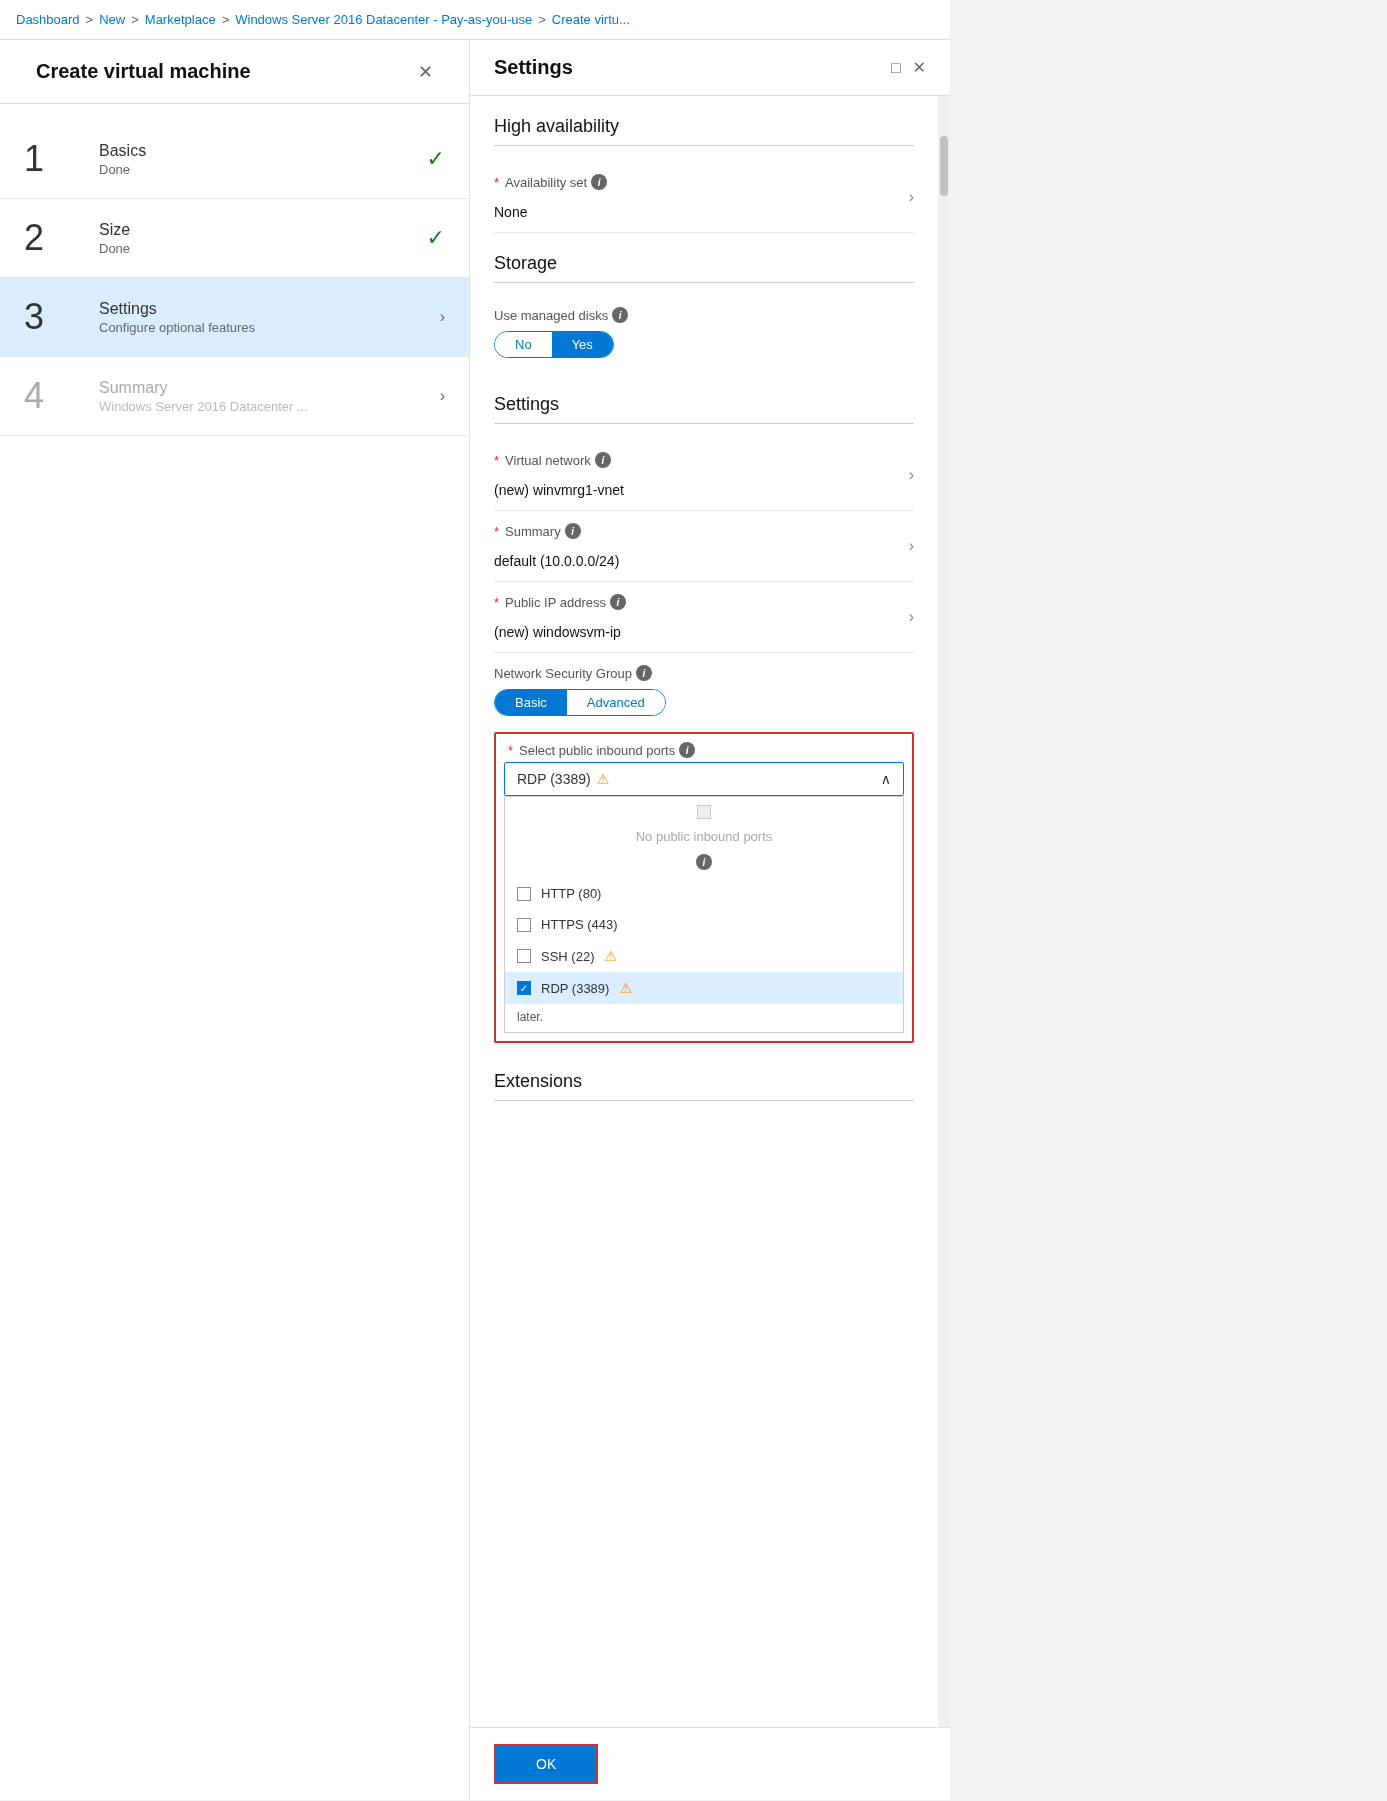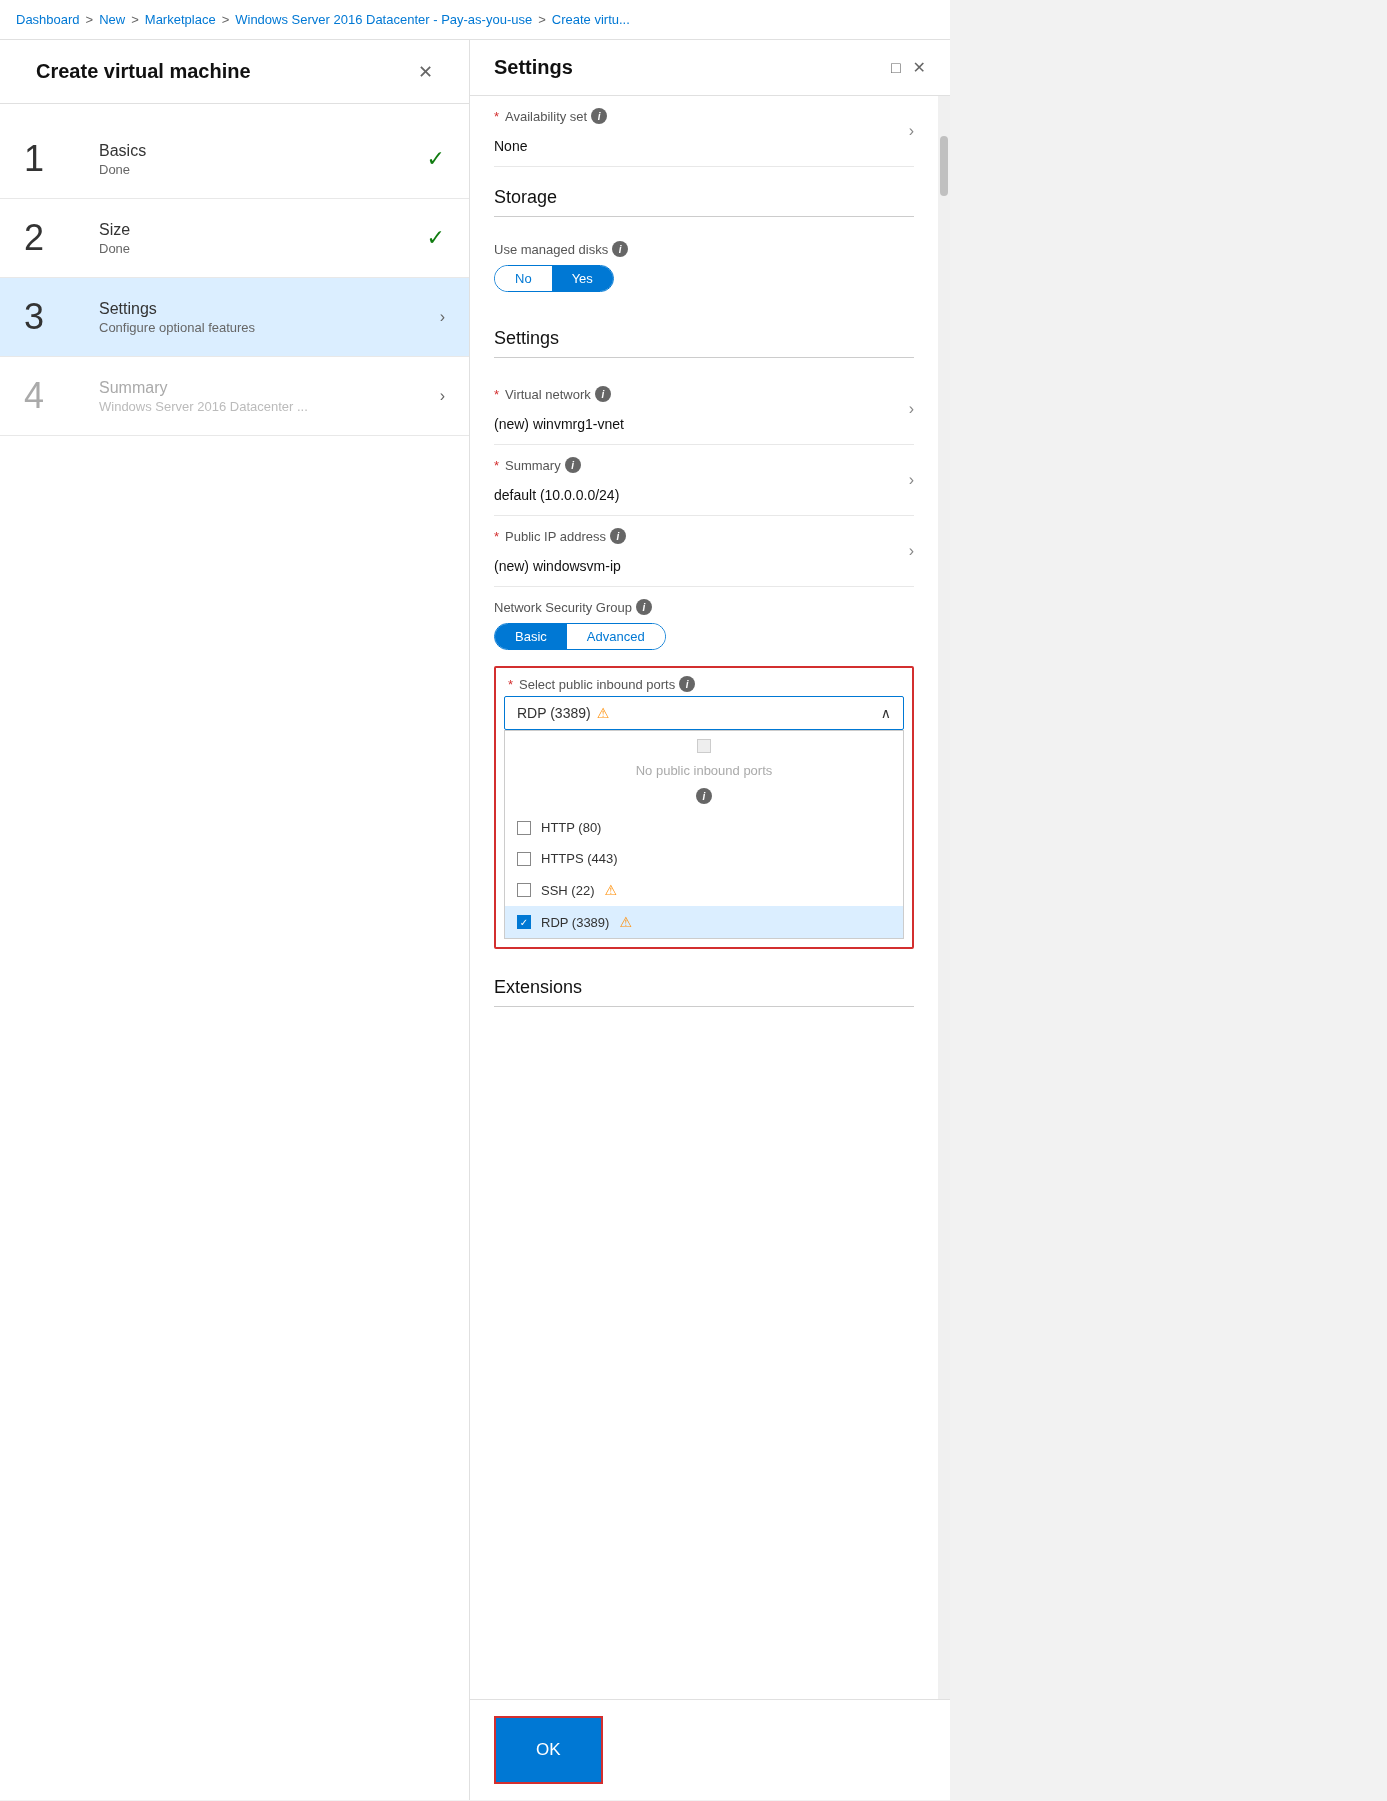--- a/index.html
+++ b/index.html
@@ -381,22 +381,22 @@
     
     .bottom-bar {
       padding: 16px 24px;
       border-top: 1px solid #e0e0e0;
       background: white;
     }
     .ok-btn {
       background: #0078d4;
       color: white;
       border: 2px solid #d32f2f;
-      padding: 22px 40px;
-      font-size: 17px;
+      padding: 10px 40px;
+      font-size: 14px;
       cursor: pointer;
       font-weight: 500;
     }
 
     .field-nsg-row {
       padding: 12px 0 4px;
     }
     .field-nsg-label {
       font-size: 13px;
       color: #555;
@@ -475,20 +475,21 @@
       <span class="settings-title">Settings</span>
       <div class="settings-header-btns">
         <button class="icon-btn">□</button>
         <button class="icon-btn">✕</button>
       </div>
     </div>
 
     <div style="display:flex; flex:1;">
       <div class="settings-body">
 
+        <div class="section-title">High availability</div>
 
         <div class="field-row">
           <div class="field-left">
             <div class="field-label">
               <span class="required-star">*</span>
               <span>Availability set</span>
               <span class="info-icon">i</span>
             </div>
             <div class="field-value">None</div>
           </div>
@@ -594,20 +595,21 @@
               <span>SSH (22)</span>
               <span class="warning-icon">⚠</span>
             </div>
 
             <div class="dropdown-option selected">
               <div class="checkbox checked">✓</div>
               <span>RDP (3389)</span>
               <span class="warning-icon">⚠</span>
             </div>
 
+            <div class="dropdown-note">later.</div>
           </div>
         </div>
 
         <div class="extensions-label">Extensions</div>
 
         <div style="height: 60px;"></div>
 
       </div>
 
       <div class="right-scrollbar">

